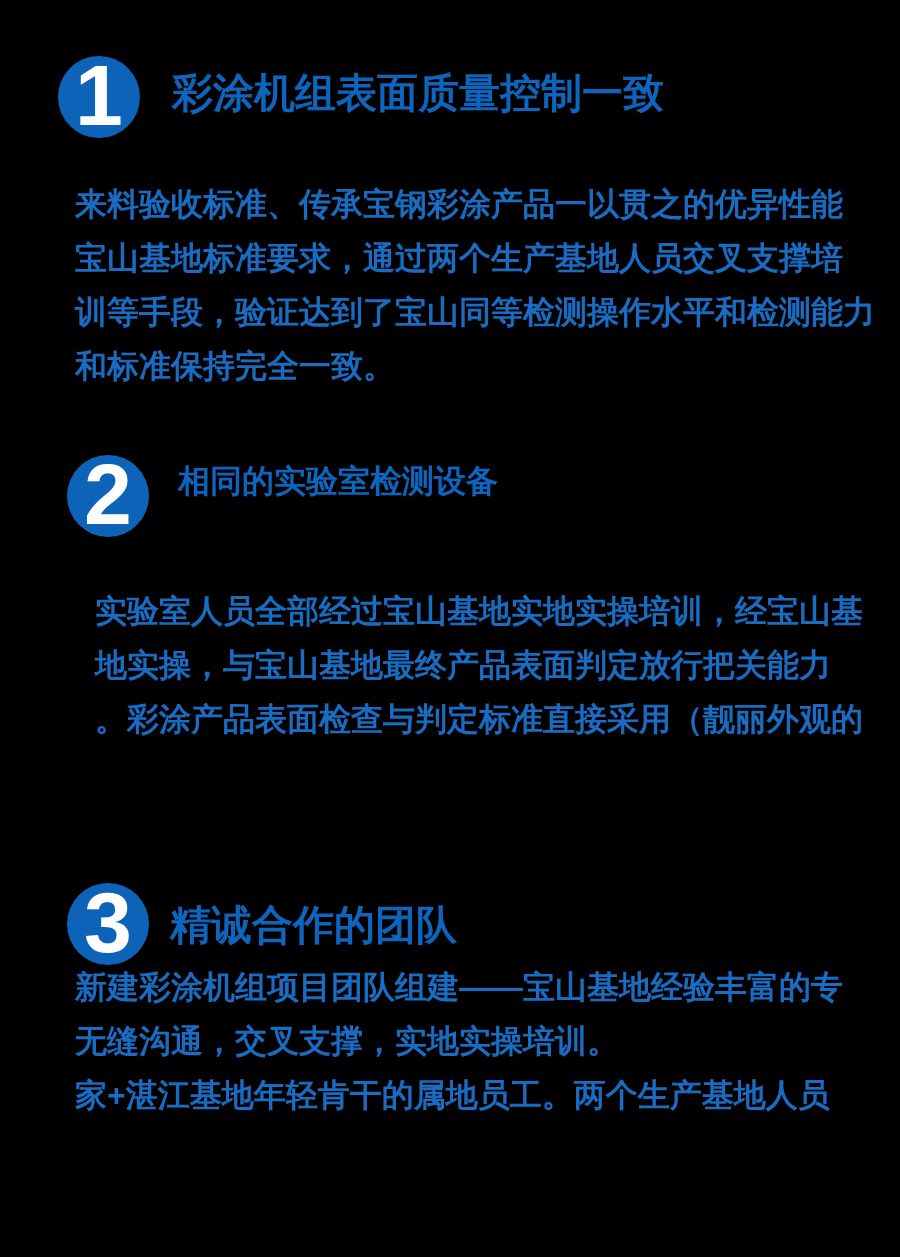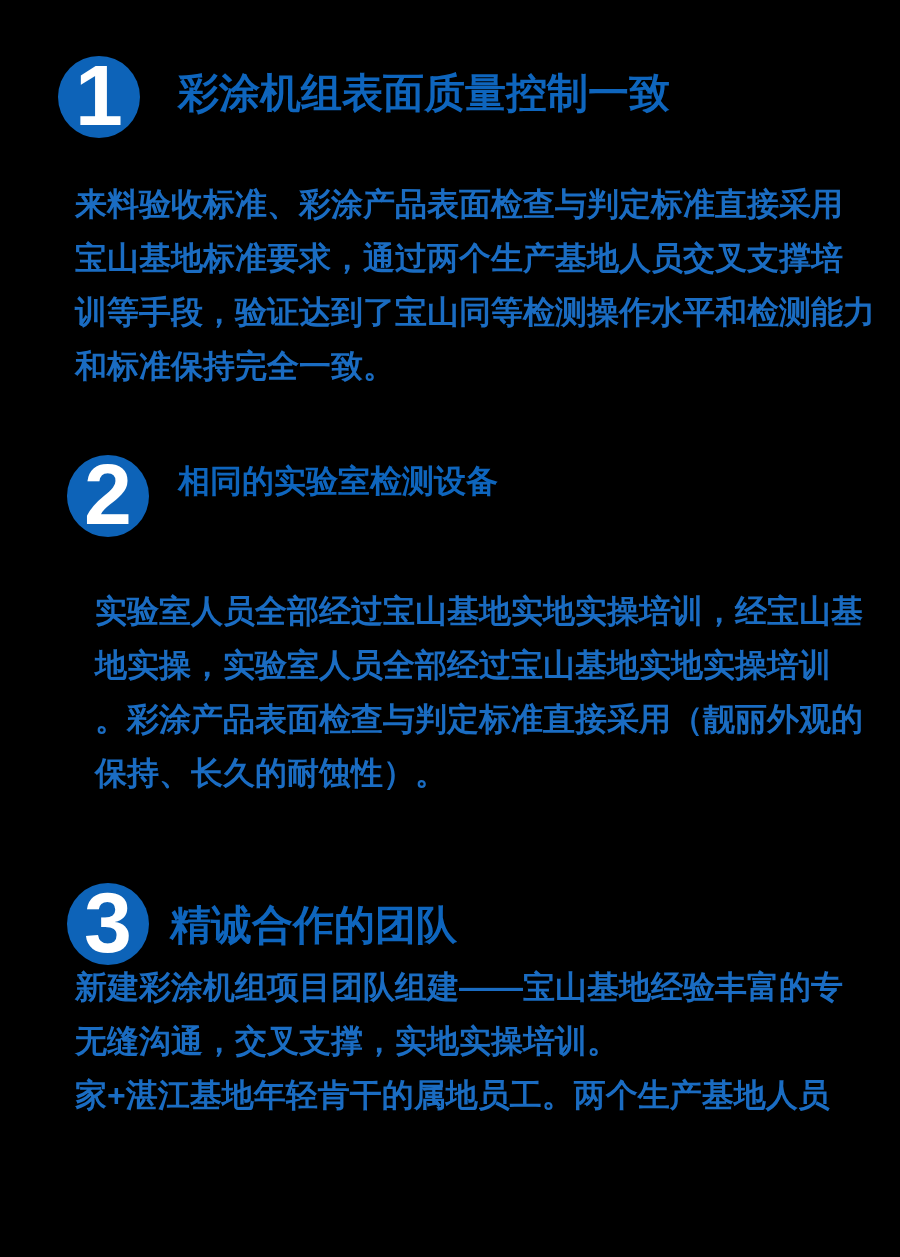--- a/index.html
+++ b/index.html
@@ -56,39 +56,38 @@
   }
 </style>
 </head>
 <body>
 
 <div class="page">
 
   <div class="circle" style="left:58px; top:56px;">
     <span class="num">1</span>
   </div>
-  <h2 class="heading heading-lg" style="left:178px; top:66px;">彩涂机组表面质量控制一致</h2>
+  <h2 class="heading heading-lg" style="left:172px; top:66px;">彩涂机组表面质量控制一致</h2>
   <div class="bodytext" style="left:75px; top:177px;">
-    <div class="line">来料验收标准、彩涂产品表面检查与判定标准直接采用</div>
+    <div class="line">来料验收标准、传承宝钢彩涂产品一以贯之的优异性能</div>
     <div class="line">宝山基地标准要求，通过两个生产基地人员交叉支撑培</div>
     <div class="line">训等手段，验证达到了宝山同等检测操作水平和检测能力</div>
     <div class="line">和标准保持完全一致。</div>
   </div>
 
   <div class="circle" style="left:67px; top:455px;">
     <span class="num">2</span>
   </div>
   <h2 class="heading heading-md" style="left:178px; top:458px;">
     <div>相同的实验室检测设备</div>
   </h2>
   <div class="bodytext" style="left:75px; top:584px;margin-left:20px;">
     <div class="line">实验室人员全部经过宝山基地实地实操培训，经宝山基</div>
-    <div class="line">地实操，实验室人员全部经过宝山基地实地实操培训</div>
+    <div class="line">地实操，与宝山基地最终产品表面判定放行把关能力</div>
     <div class="line">。彩涂产品表面检查与判定标准直接采用（靓丽外观的</div>
-    <div class="line">保持、长久的耐蚀性）。</div>
   </div>
 
   <div class="circle" style="left:67px; top:883px;">
     <span class="num">3</span>
   </div>
   <h2 class="heading heading-lg" style="left:170px; top:898px;">精诚合作的团队</h2>
   <div class="bodytext" style="left:75px; top:960px;">
     <div class="line">新建彩涂机组项目团队组建——宝山基地经验丰富的专</div>
     <div class="line">无缝沟通，交叉支撑，实地实操培训。</div>
     <div class="line">家+湛江基地年轻肯干的属地员工。两个生产基地人员</div>

